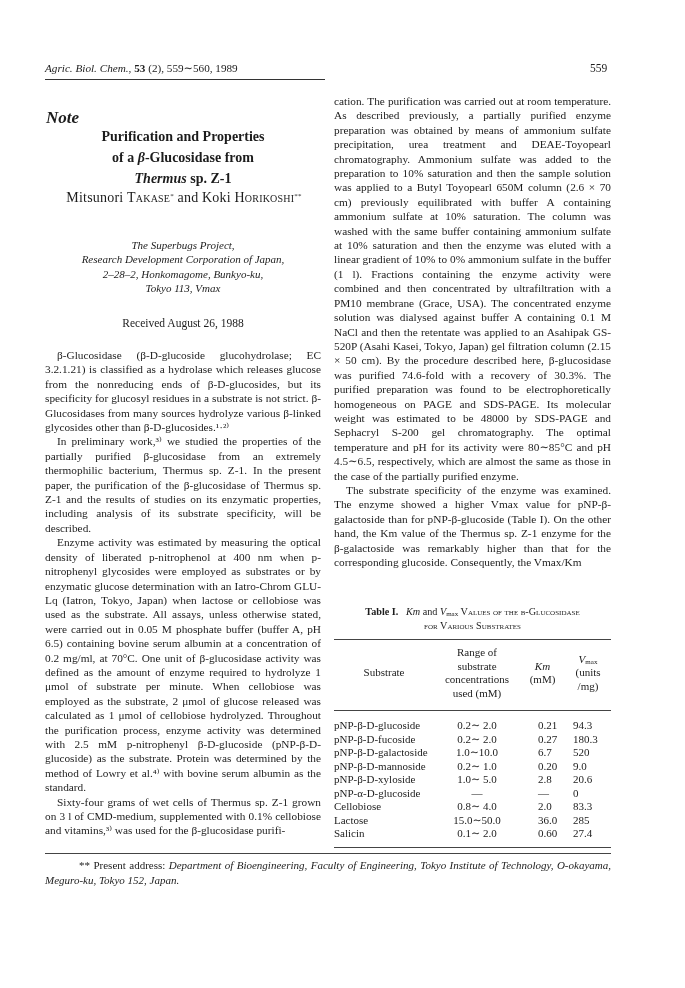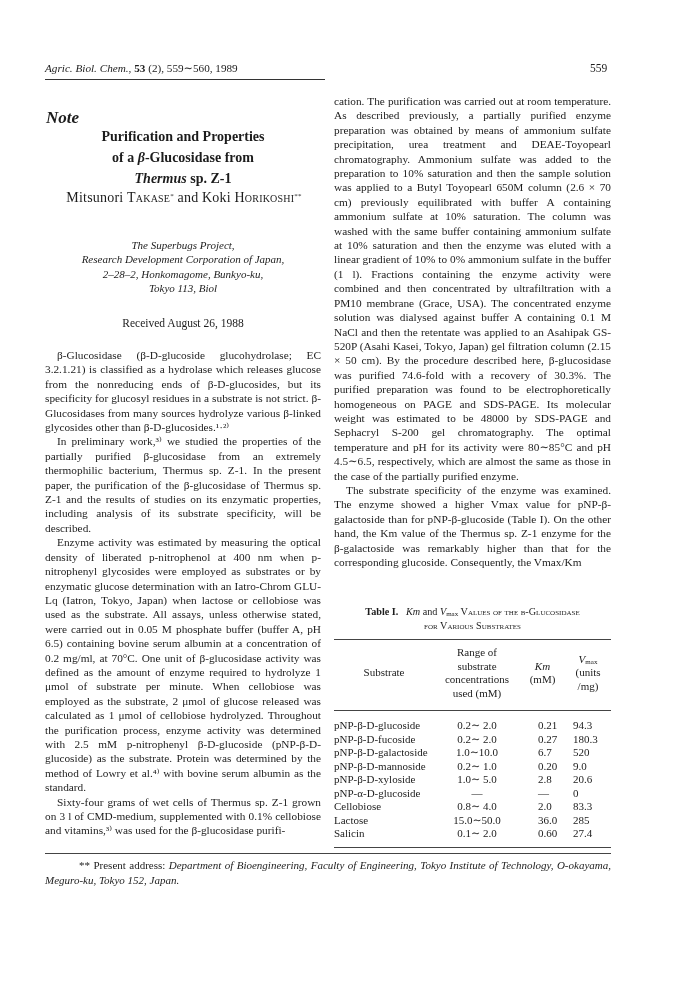--- a/index.html
+++ b/index.html
@@ -82,21 +82,21 @@
   <div><span>of a </span><i>β</i><span>-Glucosidase from</span></div>
   <div><i>Thermus</i><span> sp. Z-1</span></div>
 </div>
 <div class="abs authors">
   <span>Mitsunori </span><span class="sc">Takase</span><sup>*</sup><span> and </span><span>Koki </span><span class="sc">Horikoshi</span><sup>**</sup>
 </div>
 <div class="abs affil">
   <div>The Superbugs Project,</div>
   <div>Research Development Corporation of Japan,</div>
   <div>2–28–2, Honkomagome, Bunkyo-ku,</div>
-  <div>Tokyo 113, Biol</div>
+  <div>Tokyo 113, Vmax</div>
 </div>
 <div class="abs received">Received August 26, 1988</div>
 
 <div class="abs col col-left">
   <p>β-Glucosidase (β-D-glucoside glucohydrolase; EC 3.2.1.21) is classified as a hydrolase which releases glucose from the nonreducing ends of β-D-glucosides, but its specificity for glucosyl residues in a substrate is not strict. β-Glucosidases from many sources hydrolyze various β-linked glycosides other than β-D-glucosides.¹·²⁾</p>
   <p>In preliminary work,³⁾ we studied the properties of the partially purified β-glucosidase from an extremely thermophilic bacterium, Thermus sp. Z-1. In the present paper, the purification of the β-glucosidase of Thermus sp. Z-1 and the results of studies on its enzymatic properties, including analysis of its substrate specificity, will be described.</p>
   <p>Enzyme activity was estimated by measuring the optical density of liberated p-nitrophenol at 400 nm when p-nitrophenyl glycosides were employed as substrates or by enzymatic glucose determination with an Iatro-Chrom GLU-Lq (Iatron, Tokyo, Japan) when lactose or cellobiose was used as the substrate. All assays, unless otherwise stated, were carried out in 0.05 M phosphate buffer (buffer A, pH 6.5) containing bovine serum albumin at a concentration of 0.2 mg/ml, at 70°C. One unit of β-glucosidase activity was defined as the amount of enzyme required to hydrolyze 1 μmol of substrate per minute. When cellobiose was employed as the substrate, 2 μmol of glucose released was calculated as 1 μmol of cellobiose hydrolyzed. Throughout the purification process, enzyme activity was determined with 2.5 mM p-nitrophenyl β-D-glucoside (pNP-β-D-glucoside) as the substrate. Protein was determined by the method of Lowry et al.⁴⁾ with bovine serum albumin as the standard.</p>
   <p>Sixty-four grams of wet cells of Thermus sp. Z-1 grown on 3 l of CMD-medium, supplemented with 0.1% cellobiose and vitamins,³⁾ was used for the β-glucosidase purifi-</p>
 </div>
 

